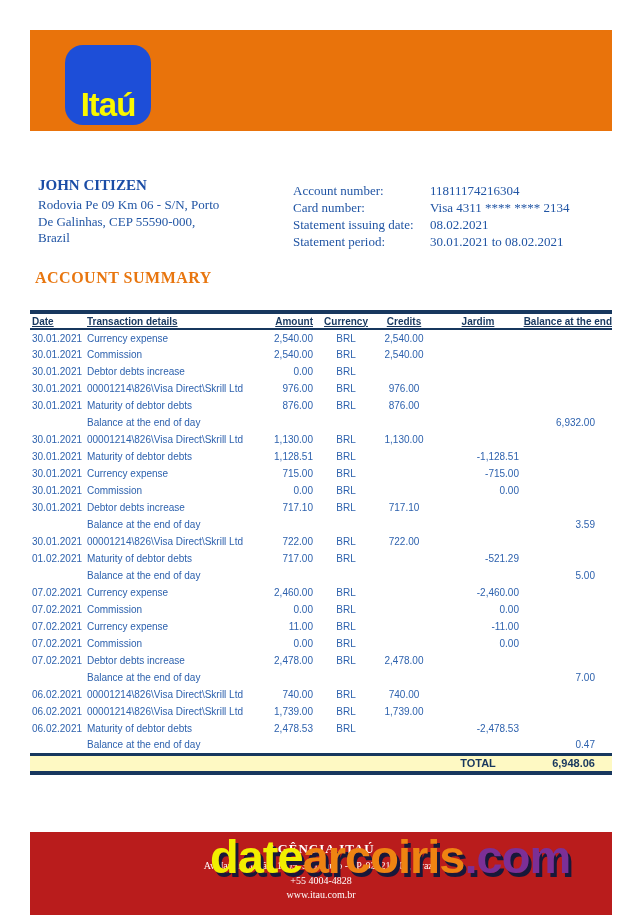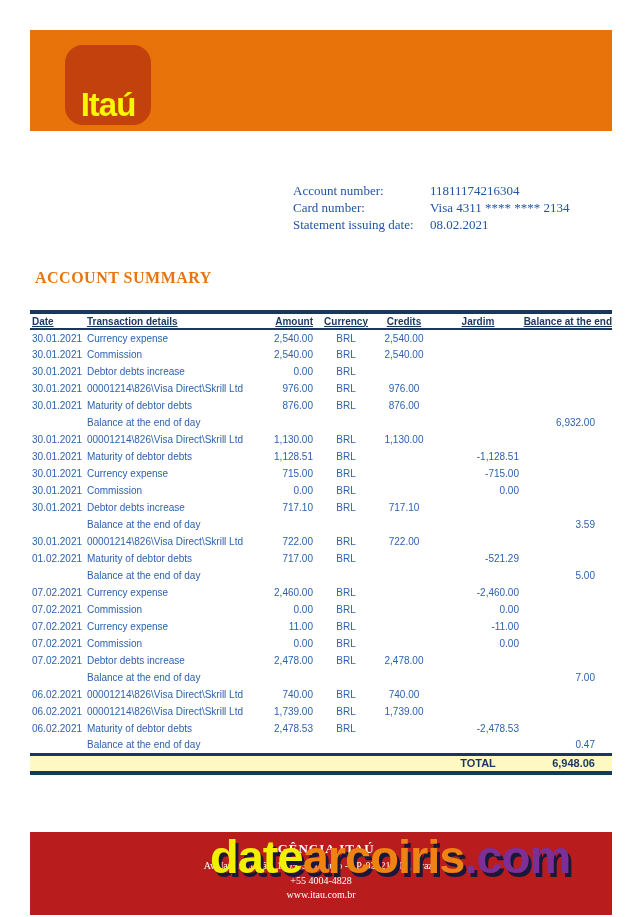--- a/index.html
+++ b/index.html
@@ -17,21 +17,21 @@
   .header-band {
     position: absolute;
     left: 30px; top: 30px;
     width: 582px; height: 101px;
     background: #E9730B;
   }
   .logo {
     position: absolute;
     left: 35px; top: 15px;
     width: 86px; height: 80px;
-    background: #c2410c;
+    background: #1d4ed8;
     border-radius: 18px;
     display: flex;
     align-items: flex-end;
     justify-content: center;
     padding-bottom: 4px;
   }
   .logo-text {
     font-family: "Liberation Sans", sans-serif;
     font-weight: bold;
     font-size: 33px;
@@ -185,33 +185,43 @@
 <body>
 
 <div class="page">
 
   <div class="header-band">
     <div class="logo">
       <span class="logo-text">Itaú</span>
     </div>
   </div>
 
+  <div class="customer">
+    <div class="customer-name">JOHN CITIZEN</div>
+    <div class="addr">Rodovia Pe 09 Km 06 - S/N, Porto</div>
+    <div class="addr">De Galinhas, CEP 55590-000,</div>
+    <div class="addr">Brazil</div>
+  </div>
 
   <div class="account-info">
     <div class="row">
       <span class="lbl">Account number:</span>
       <span class="val">11811174216304</span>
     </div>
     <div class="row">
       <span class="lbl">Card number:</span>
       <span class="val">Visa 4311 **** **** 2134</span>
     </div>
     <div class="row">
       <span class="lbl">Statement issuing date:</span>
       <span class="val">08.02.2021</span>
+    </div>
+    <div class="row">
+      <span class="lbl">Statement period:</span>
+      <span class="val">30.01.2021 to 08.02.2021</span>
     </div>
   </div>
 
   <div class="section-title">ACCOUNT SUMMARY</div>
 
   <div class="table-wrap">
     <table>
       <colgroup>
         <col class="c-date">
           <col class="c-details">

